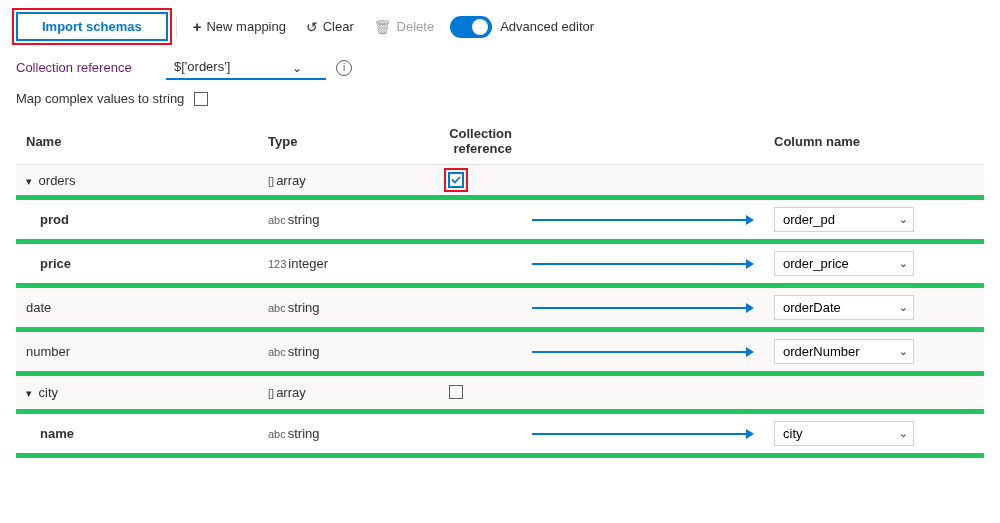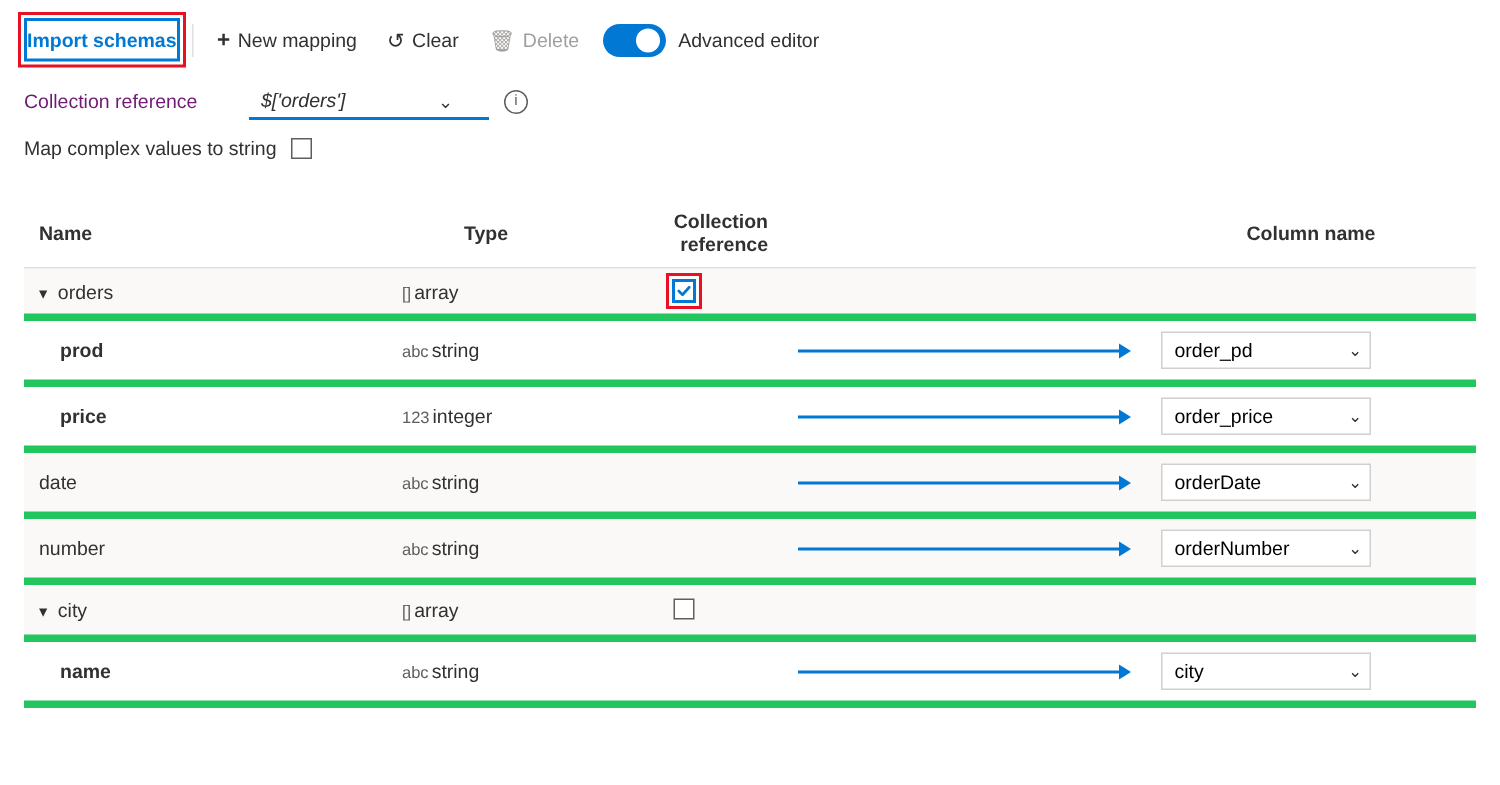--- a/index.html
+++ b/index.html
@@ -18,21 +18,21 @@
       display: flex;
       align-items: center;
       gap: 4px;
       margin-bottom: 14px;
       flex-wrap: wrap;
     }
     .btn-import {
       border: 2px solid #0078d4;
       color: #0078d4;
       background: #fff;
-      padding: 5px 0;
+      padding: 5px 24px;
       font-size: 13px;
       cursor: pointer;
       font-weight: 600;
       outline: 2px solid #e81123;
       outline-offset: 2px;
     }
     .toolbar-sep { width: 1px; height: 22px; background: #e0e0e0; margin: 0 4px; }
     .toolbar-btn {
       display: flex;
       align-items: center;
@@ -99,21 +99,20 @@
       appearance: none;
       border: none;
       border-bottom: 2px solid #0078d4;
       padding: 4px 28px 4px 8px;
       font-size: 13px;
       background: #fff;
       color: #323130;
       min-width: 160px;
       cursor: pointer;
       outline: none;
-      font-style: italic;
     }
     .select-chevron {
       position: absolute;
       right: 24px;
       pointer-events: none;
       font-size: 12px;
       color: #323130;
     }
     .info-icon {
       width: 16px;
@@ -126,21 +125,21 @@
       font-size: 10px;
       color: #605e5c;
       cursor: pointer;
       flex-shrink: 0;
     }
 
     .complex-row {
       display: flex;
       align-items: flex-start;
       gap: 10px;
-      margin-bottom: 24px;
+      margin-bottom: 10px;
     }
     .complex-label {
       font-size: 13px;
       min-width: 140px;
       line-height: 1.4;
     }
     .checkbox-plain {
       width: 14px;
       height: 14px;
       border: 1.5px solid #605e5c;
@@ -149,21 +148,21 @@
       flex-shrink: 0;
       margin-top: 2px;
     }
 
     
     .mapping-table {
       width: 100%;
       border-collapse: collapse;
     }
     .mapping-table th {
-      text-align: center;
+      text-align: left;
       font-weight: 600;
       font-size: 13px;
       padding: 8px 10px;
       border-bottom: 1px solid #e0e0e0;
       color: #323130;
     }
     .mapping-table th.left { text-align: left; }
     .mapping-table td {
       padding: 7px 10px;
       border-bottom: 5px solid #22c55e;

